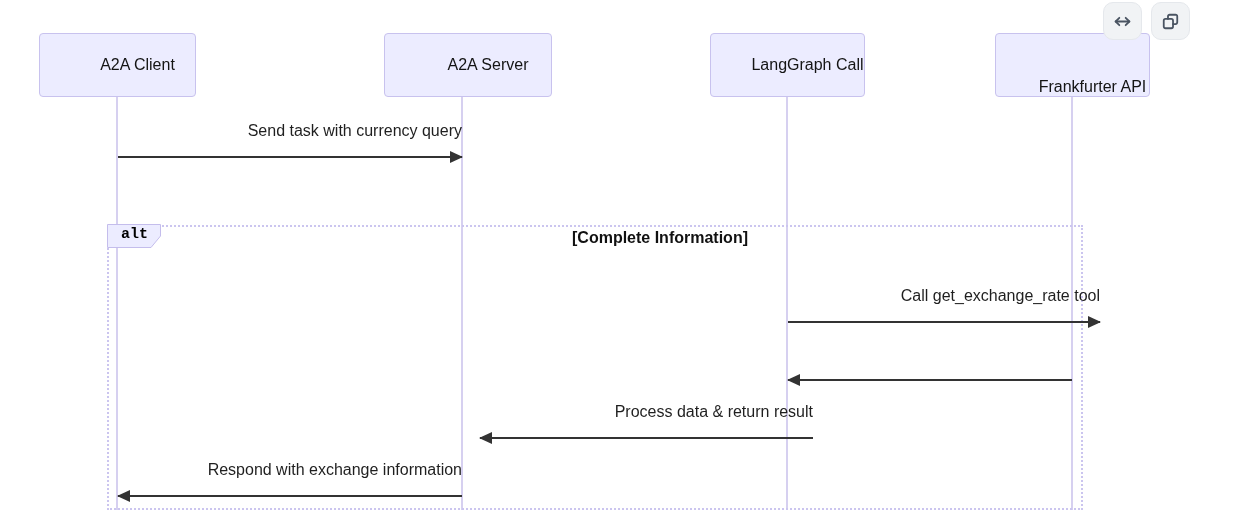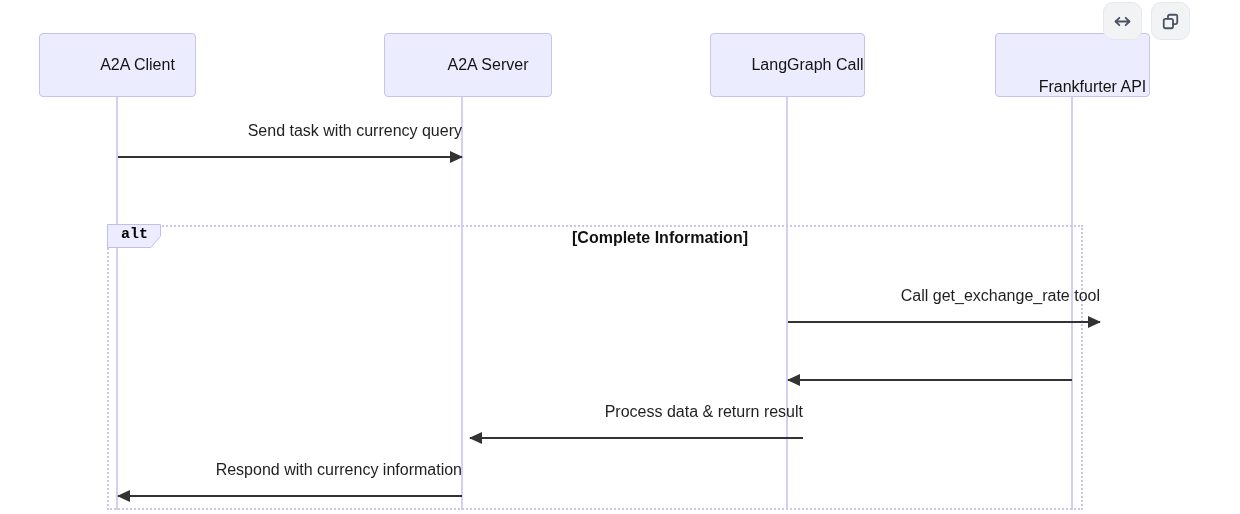--- a/index.html
+++ b/index.html
@@ -107,21 +107,21 @@
     border-top: 6px solid transparent;
     border-bottom: 6px solid transparent;
   }
   .msg-arrow.right { right: -1px; border-left: 13px solid #333333; }
   .msg-arrow.left  { left: -1px;  border-right: 13px solid #333333; }
 
   .m0 { top: 122px; left: 118px; width: 344px; }
   .m1 { top: 180px; left: 462px; width: 325px; }
   .m2 { top: 287px; left: 788px; width: 312px; }
   .m3 { top: 345px; left: 788px; width: 284px; }
-  .m4 { top: 403px; left: 470px; width: 325px; padding-left: 8px; }
+  .m4 { top: 403px; left: 480px; width: 325px; padding-left: 8px; }
   .m5 { top: 461px; left: 118px; width: 344px; }
 
   
   .tool-btn {
     position: absolute;
     top: 2px;
     width: 39px;
     height: 38px;
     border-radius: 10px;
     background: #f1f3f5;
@@ -182,21 +182,21 @@
   <div class="message m3">
     <div class="msg-line"></div>
     <div class="msg-arrow left"></div>
   </div>
   <div class="message m4">
     <div class="msg-label">Process data &amp; return result</div>
     <div class="msg-line"></div>
     <div class="msg-arrow left"></div>
   </div>
   <div class="message m5">
-    <div class="msg-label">Respond with currency information</div>
+    <div class="msg-label">Respond with exchange information</div>
     <div class="msg-line"></div>
     <div class="msg-arrow left"></div>
   </div>
 
   <button class="tool-btn btn-resize">
     <span>
       <svg width="19" height="19" viewBox="0 0 18 18" fill="none" stroke="#4a5462" stroke-width="1.7" stroke-linecap="round" stroke-linejoin="round">
         <path d="M2.5 9 H15.5"></path>
         <path d="M6 5.5 L2.5 9 L6 12.5"></path>
         <path d="M12 5.5 L15.5 9 L12 12.5"></path>

